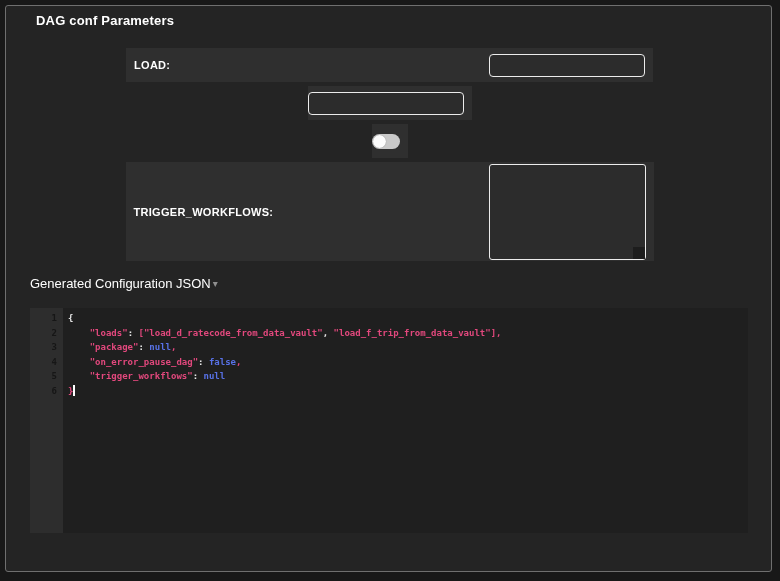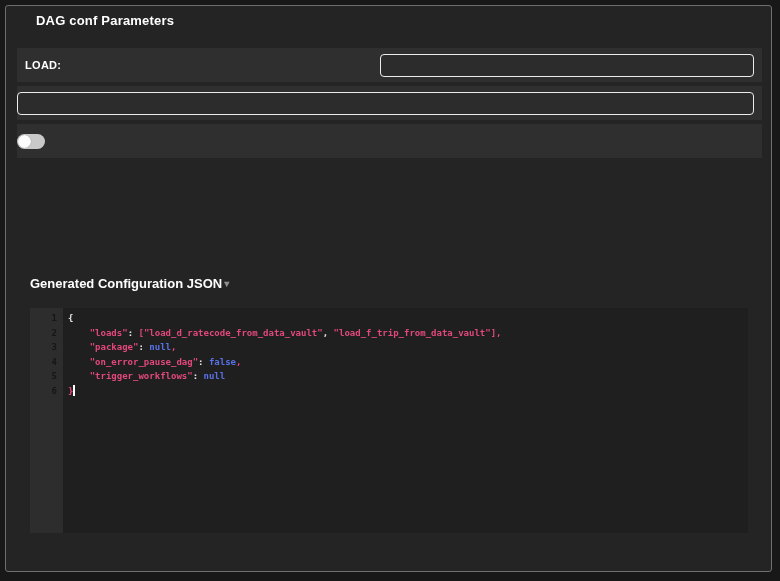--- a/index.html
+++ b/index.html
@@ -27,20 +27,21 @@
     letter-spacing: 0.2px;
     margin-left: 16px;
   }
   .form {
     position: absolute;
     left: 11px; top: 42px;
     width: 745px;
     display: flex;
     flex-direction: column;
     gap: 4px;
+    align-items: center;
   }
   .row {
     background: #2f2f2f;
     display: flex;
     align-items: center;
     min-height: 34px;
   }
   .row.tall { min-height: 99px; }
   .row-label {
     width: 363px;
@@ -103,21 +104,21 @@
   .resize-handle {
     position: absolute;
     right: 1px; bottom: 1px;
     width: 12px; height: 12px;
     background: #1d1d1d;
   }
   .json-header {
     position: absolute;
     left: 24px; top: 270px;
     font-size: 13px;
-    font-weight: bold;
+    font-weight: normal;
     color: #ffffff;
     cursor: pointer;
   }
   .json-header .caret {
     color: #8f8f8f;
     font-size: 10px;
     margin-left: 2px;
     vertical-align: 1px;
   }
   .editor {
@@ -183,20 +184,29 @@
     </div>
 
     <div class="row">
       <div class="row-control">
         <div class="toggle">
           <div class="knob"></div>
         </div>
       </div>
     </div>
 
+    <div class="row tall">
+      <div class="row-label">TRIGGER_WORKFLOWS:</div>
+      <div class="row-control">
+        <div class="ta-wrap">
+          <textarea class="textarea" style=""></textarea>
+          <div class="resize-handle"></div>
+        </div>
+      </div>
+    </div>
 
   </div>
 
   <div class="json-header">
     <span>Generated Configuration JSON</span><span class="caret">▾</span>
   </div>
 
   <div class="editor">
     <div class="gutter">
         <div>1</div>

